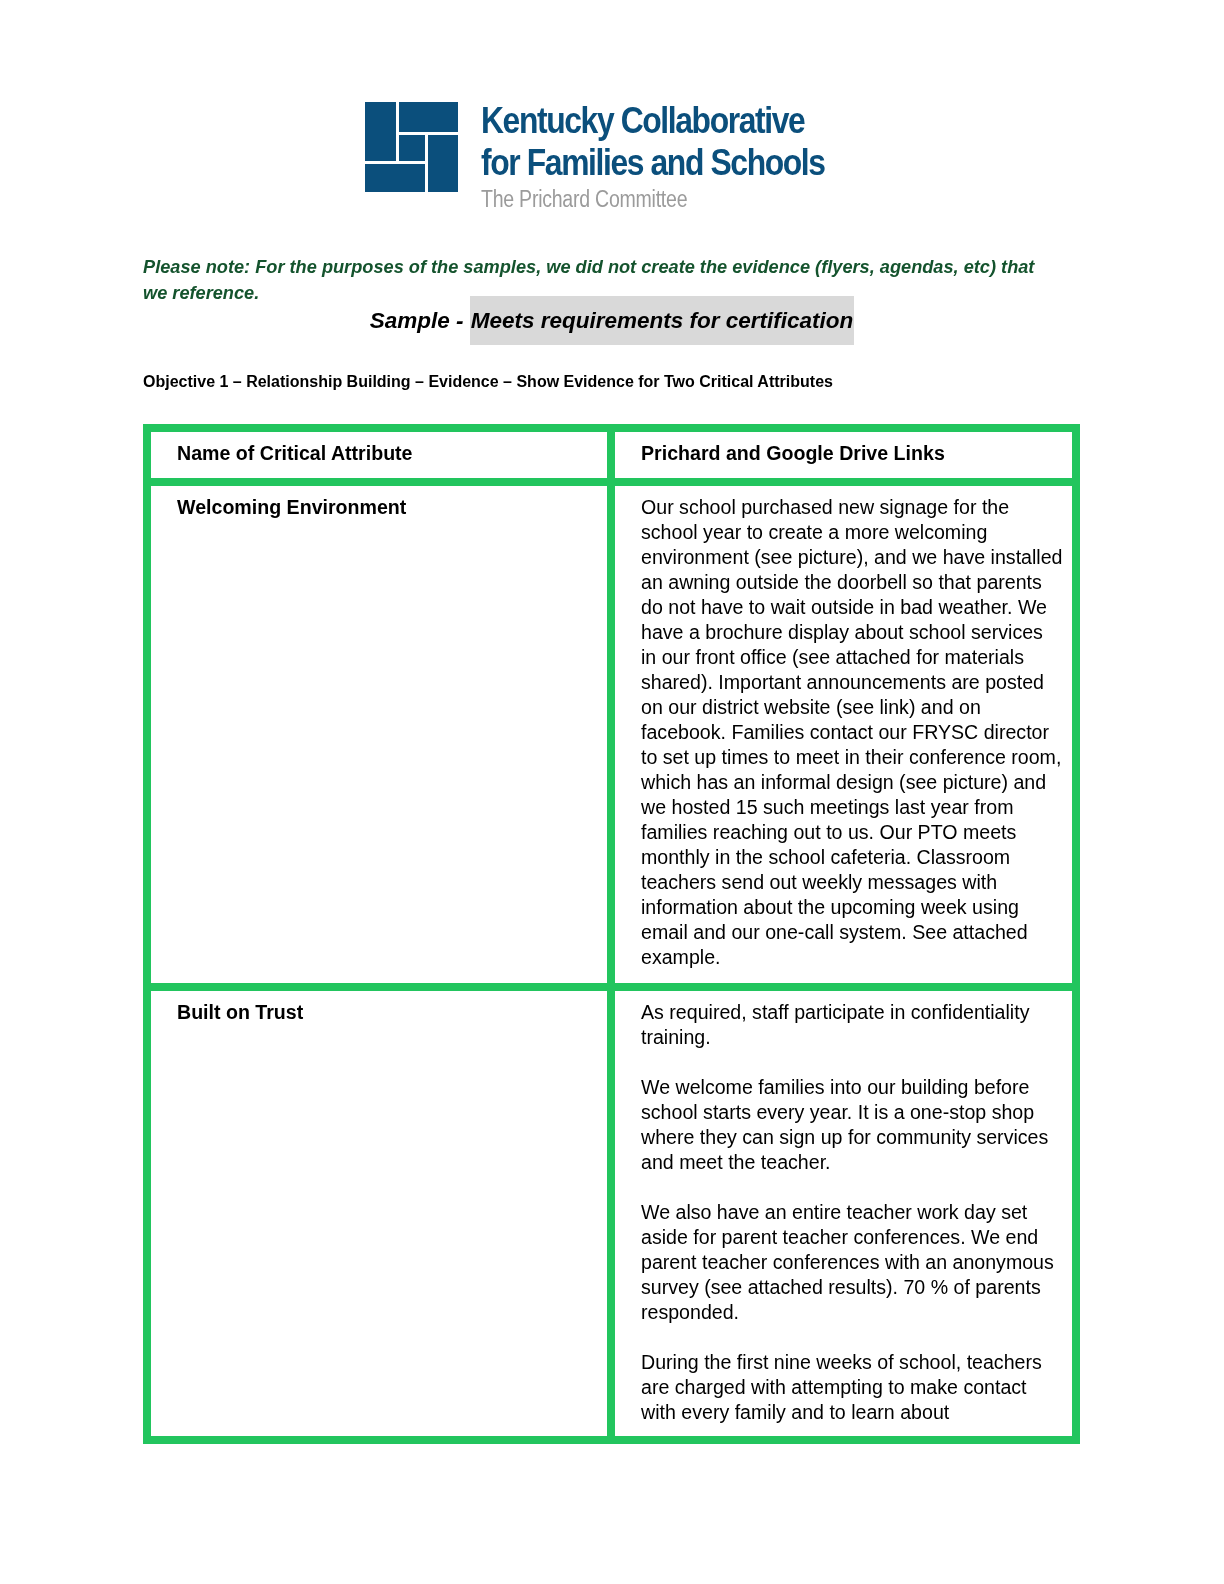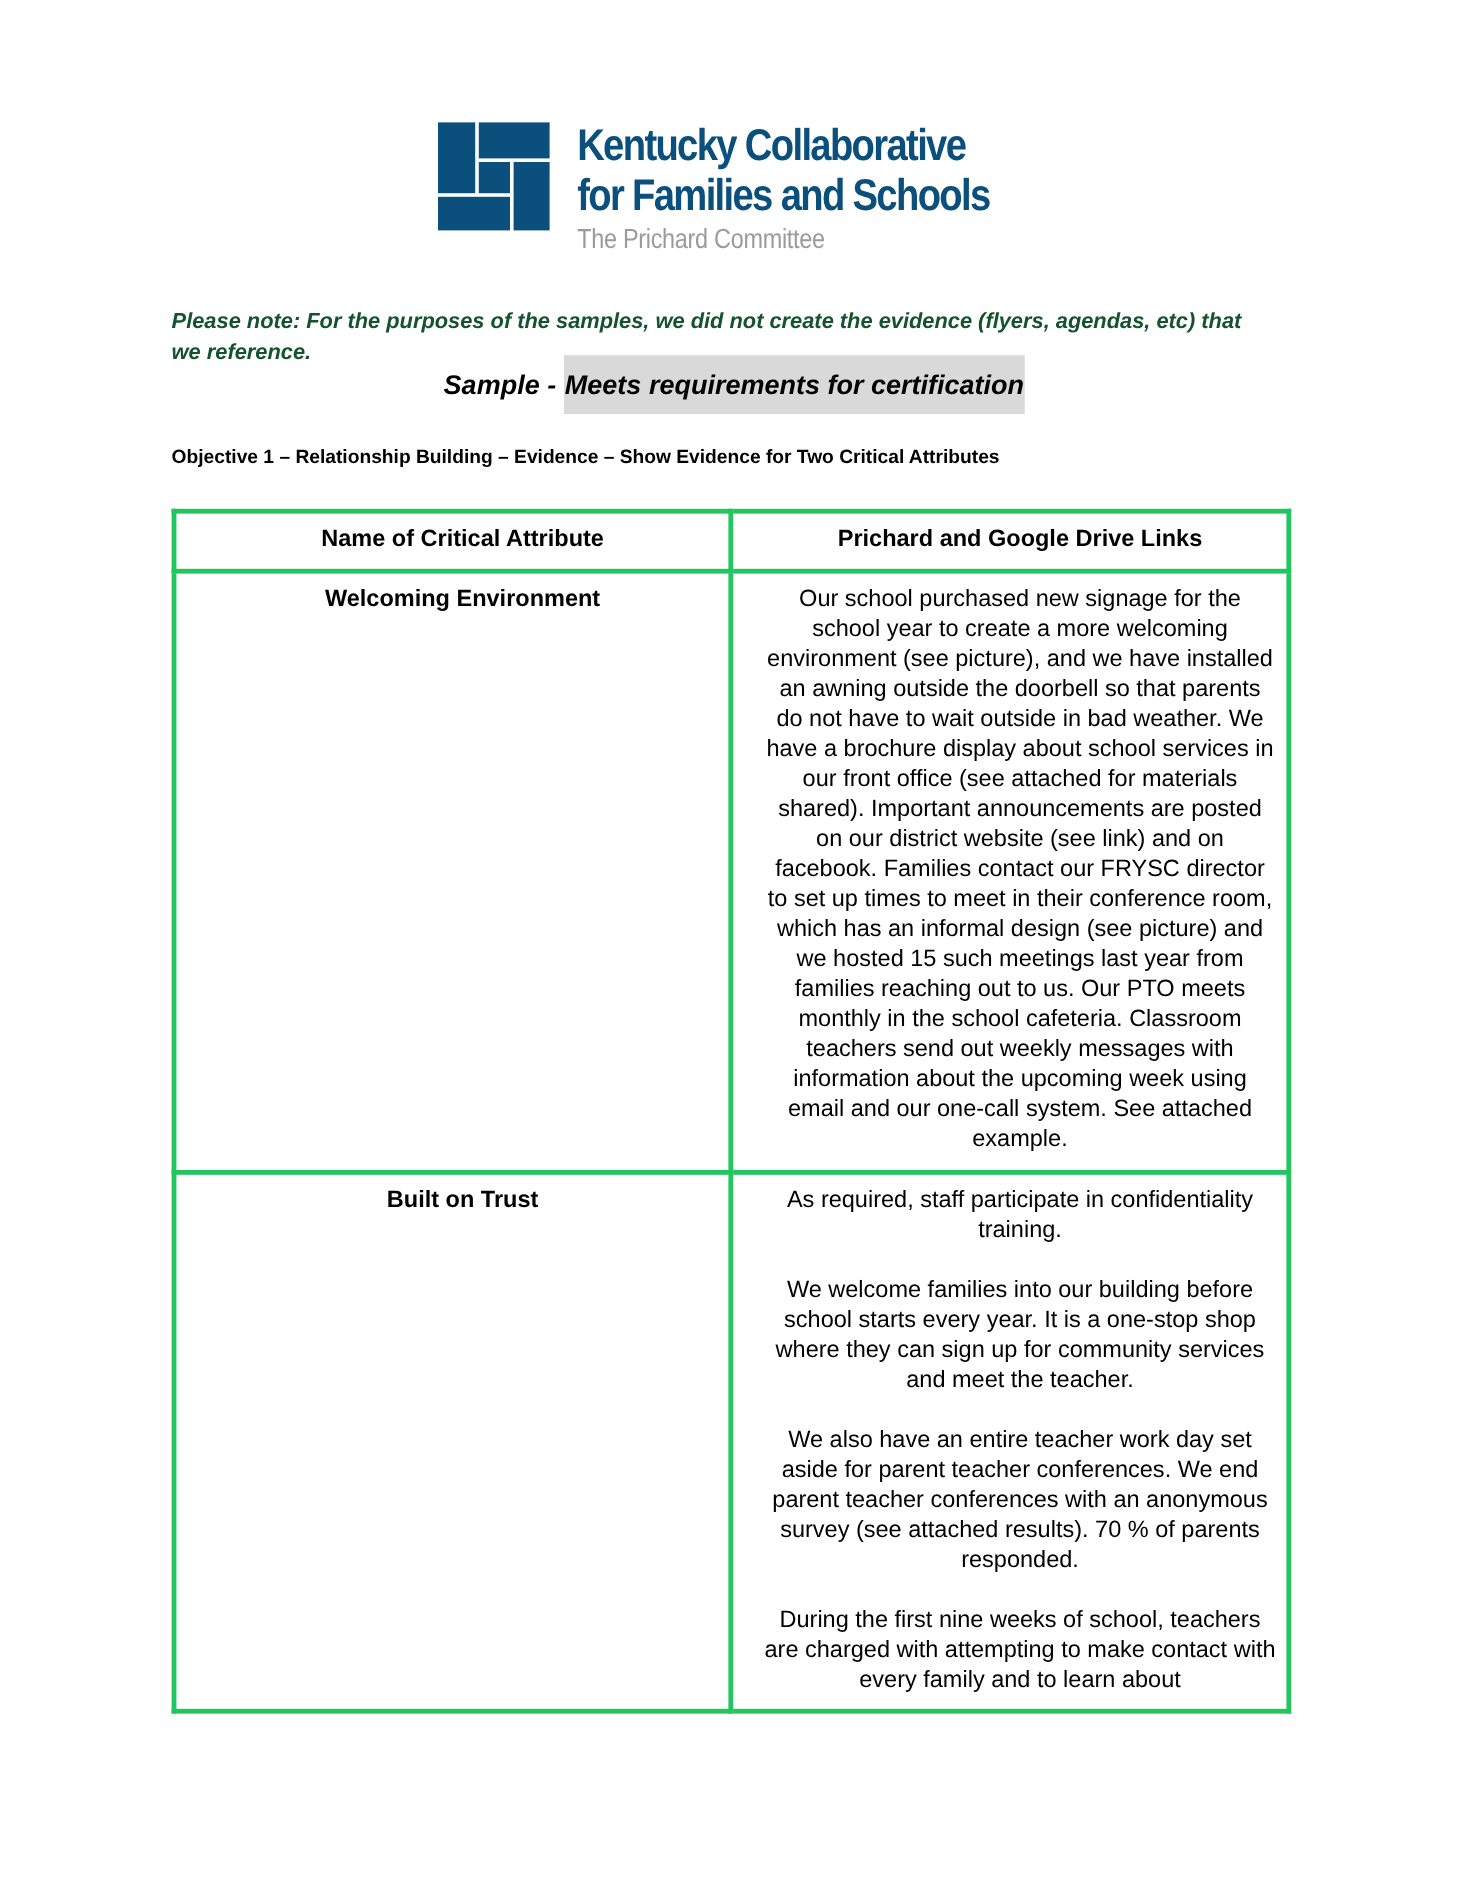--- a/index.html
+++ b/index.html
@@ -94,23 +94,23 @@
   
   .evidence-table {
     position: absolute;
     left: 143px;
     top: 424px;
     width: 929px;
     border-collapse: collapse;
     table-layout: fixed;
   }
   .evidence-table td, .evidence-table th {
-    border: 4px solid #22c55e;
+    border: 8px solid #22c55e;
     vertical-align: top;
-    text-align: center;
+    text-align: left;
     padding: 9px 9px 8px 26px;
     font-size: 19.6px;
     line-height: 25px;
     color: #000;
   }
   .evidence-table th { font-weight: bold; height: 29px; }
   .col-a { width: 464px; }
   .col-b { width: 465px; }
   .attr-name { font-weight: bold; }
   .row-1 td { height: 480px; margin-top: 10px; }

